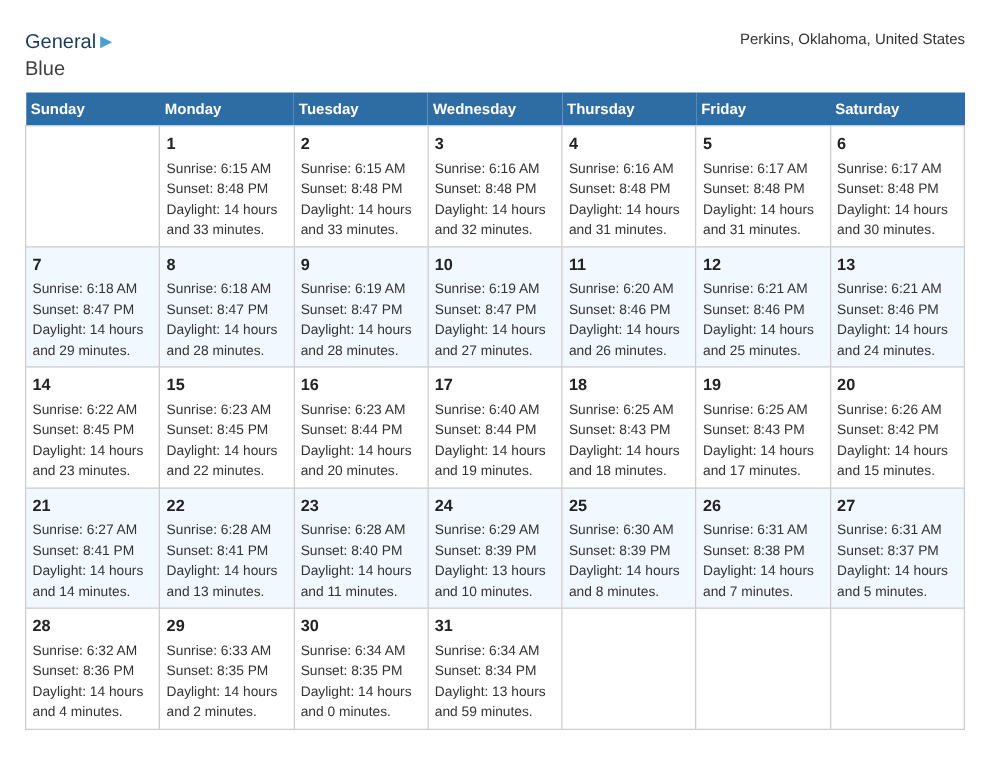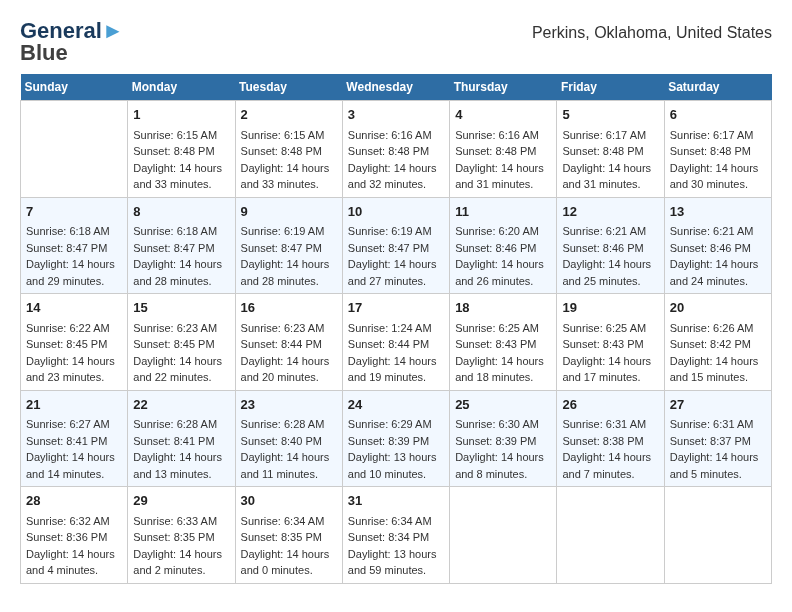--- a/index.html
+++ b/index.html
@@ -33,21 +33,21 @@
     .title-section {
       text-align: right;
     }
     .month-title {
       font-size: 42px;
       color: #1a3a5c;
       font-weight: bold;
       line-height: 1;
     }
     .location {
-      font-size: 16px;
+      font-size: 12px;
       color: #333;
       margin-top: 4px;
     }
     table {
       width: 100%;
       border-collapse: collapse;
       font-size: 11px;
     }
     th {
       background-color: #2e6da4;
@@ -82,21 +82,21 @@
     tr:nth-child(odd) td {
       background-color: #fff;
     }
     th:first-child { border-radius: 0; }
   </style>
 </head>
 <body>
 
 <div class="header">
   <div class="logo">
-    <div class="logo-text"><span style="color:#1a3a5c;font-size:22px;font-weight:bold;">General<span style="color:#4a9fd4;">►</span><br><span style="color:#404040;">Blue</span></span></div>
+    <div class="logo-text"><span style="color:#1a3a5c;font-size:16px;font-weight:normal;">General<span style="color:#4a9fd4;">►</span><br><span style="color:#404040;">Blue</span></span></div>
   </div>
   <div class="title-section">
     <div class="location">Perkins, Oklahoma, United States</div>
   </div>
 </div>
 
 <table>
   <thead>
     <tr>
       <th>Sunday</th>
@@ -124,21 +124,21 @@
         <td><span class="day-num">9</span><span>Sunrise: 6:19 AM</span><br><span>Sunset: 8:47 PM</span><br><span>Daylight: 14 hours and 28 minutes.</span></td>
         <td><span class="day-num">10</span><span>Sunrise: 6:19 AM</span><br><span>Sunset: 8:47 PM</span><br><span>Daylight: 14 hours and 27 minutes.</span></td>
         <td><span class="day-num">11</span><span>Sunrise: 6:20 AM</span><br><span>Sunset: 8:46 PM</span><br><span>Daylight: 14 hours and 26 minutes.</span></td>
         <td><span class="day-num">12</span><span>Sunrise: 6:21 AM</span><br><span>Sunset: 8:46 PM</span><br><span>Daylight: 14 hours and 25 minutes.</span></td>
         <td><span class="day-num">13</span><span>Sunrise: 6:21 AM</span><br><span>Sunset: 8:46 PM</span><br><span>Daylight: 14 hours and 24 minutes.</span></td>
       </tr>
       <tr>
         <td><span class="day-num">14</span><span>Sunrise: 6:22 AM</span><br><span>Sunset: 8:45 PM</span><br><span>Daylight: 14 hours and 23 minutes.</span></td>
         <td><span class="day-num">15</span><span>Sunrise: 6:23 AM</span><br><span>Sunset: 8:45 PM</span><br><span>Daylight: 14 hours and 22 minutes.</span></td>
         <td><span class="day-num">16</span><span>Sunrise: 6:23 AM</span><br><span>Sunset: 8:44 PM</span><br><span>Daylight: 14 hours and 20 minutes.</span></td>
-        <td><span class="day-num">17</span><span>Sunrise: 1:24 AM</span><br><span>Sunset: 8:44 PM</span><br><span>Daylight: 14 hours and 19 minutes.</span></td>
+        <td><span class="day-num">17</span><span>Sunrise: 6:40 AM</span><br><span>Sunset: 8:44 PM</span><br><span>Daylight: 14 hours and 19 minutes.</span></td>
         <td><span class="day-num">18</span><span>Sunrise: 6:25 AM</span><br><span>Sunset: 8:43 PM</span><br><span>Daylight: 14 hours and 18 minutes.</span></td>
         <td><span class="day-num">19</span><span>Sunrise: 6:25 AM</span><br><span>Sunset: 8:43 PM</span><br><span>Daylight: 14 hours and 17 minutes.</span></td>
         <td><span class="day-num">20</span><span>Sunrise: 6:26 AM</span><br><span>Sunset: 8:42 PM</span><br><span>Daylight: 14 hours and 15 minutes.</span></td>
       </tr>
       <tr>
         <td><span class="day-num">21</span><span>Sunrise: 6:27 AM</span><br><span>Sunset: 8:41 PM</span><br><span>Daylight: 14 hours and 14 minutes.</span></td>
         <td><span class="day-num">22</span><span>Sunrise: 6:28 AM</span><br><span>Sunset: 8:41 PM</span><br><span>Daylight: 14 hours and 13 minutes.</span></td>
         <td><span class="day-num">23</span><span>Sunrise: 6:28 AM</span><br><span>Sunset: 8:40 PM</span><br><span>Daylight: 14 hours and 11 minutes.</span></td>
         <td><span class="day-num">24</span><span>Sunrise: 6:29 AM</span><br><span>Sunset: 8:39 PM</span><br><span>Daylight: 13 hours and 10 minutes.</span></td>
         <td><span class="day-num">25</span><span>Sunrise: 6:30 AM</span><br><span>Sunset: 8:39 PM</span><br><span>Daylight: 14 hours and 8 minutes.</span></td>

